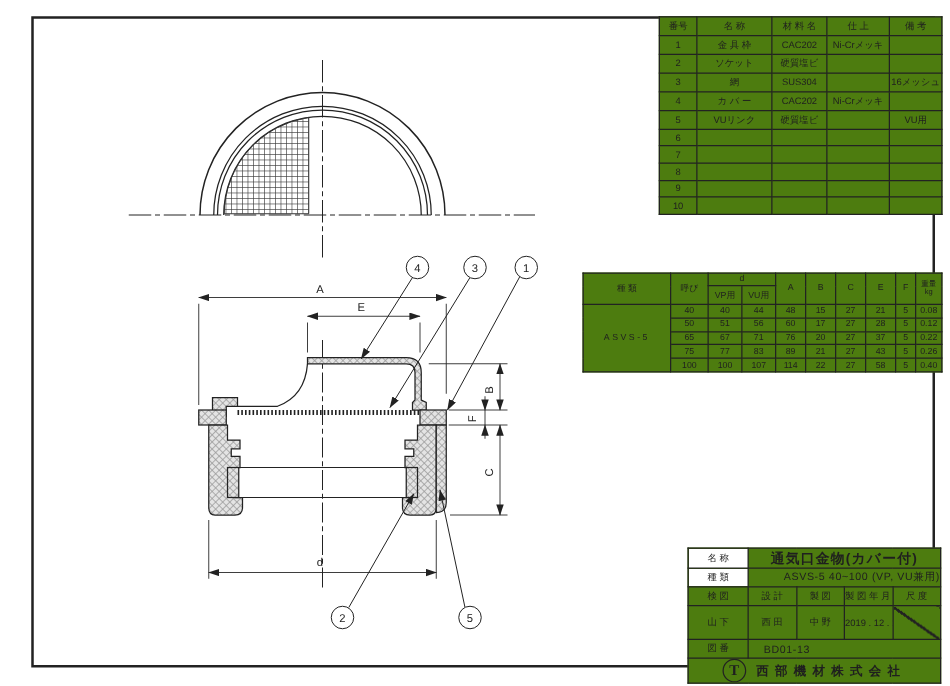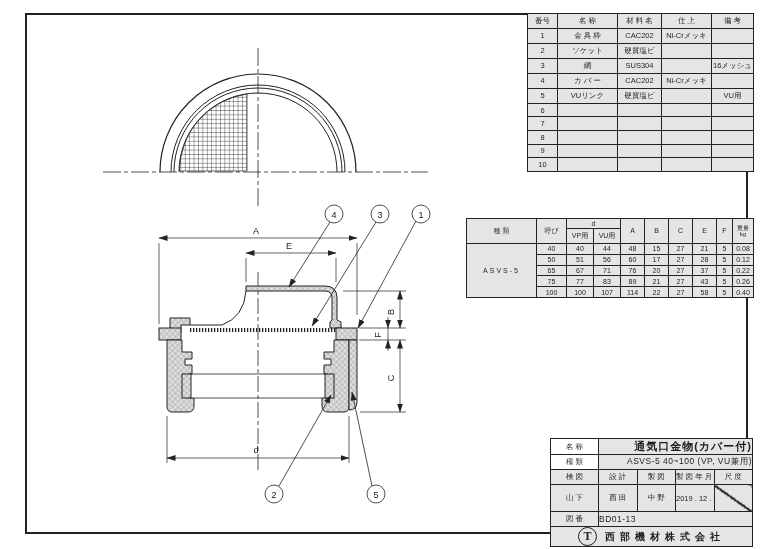--- a/index.html
+++ b/index.html
@@ -1,32 +1,32 @@
 <!DOCTYPE html>
 <html><head>
 <meta charset="utf-8">
 <style>
   html,body{margin:0;padding:0;background:#fff;}
   .sheet{position:relative;width:760px;height:549px;background:#ffffff;overflow:hidden;
          font-family:"Liberation Sans","DejaVu Sans",sans-serif;color:#1f1f1f;}
   .border-frame{position:absolute;left:25px;top:13px;width:723px;height:521px;
                 border:2px solid #222;box-sizing:border-box;}
   svg.linework{position:absolute;left:0;top:0;}
-  table{border-collapse:collapse;table-layout:fixed;position:absolute;background:#e5e5e5;}
+  table{border-collapse:collapse;table-layout:fixed;position:absolute;background:#4d7c0f;}
   td,th{border:1px solid #222;padding:0;text-align:center;vertical-align:middle;
         font-weight:normal;overflow:hidden;white-space:nowrap;}
   
   .parts{left:527px;top:13px;width:226px;height:159px;font-size:7.5px;}
   .parts th{font-size:7.5px;}
   
   .dims{left:466px;top:218px;width:287px;height:80px;font-size:7px;}
   .dims .wunit{font-size:6px;line-height:6px;}
   
   .tblock{left:550px;top:438px;width:203px;height:99px;font-size:7.5px;}
-  .tblock .big{font-size:11px;font-weight:bold;letter-spacing:1px;text-align:right;}
+  .tblock .big{font-size:11px;font-weight:bold;letter-spacing:1px;}
   .tblock .mid{font-size:8.5px;letter-spacing:0.5px;text-align:right;}
   .scale-cell{background:linear-gradient(to top right,transparent 47.5%,#222 47.5%,#222 52.5%,transparent 52.5%);}
   .company-row{display:flex;align-items:center;justify-content:center;gap:8px;height:100%;}
   .logo-circle{display:inline-flex;align-items:center;justify-content:center;width:17px;height:17px;
                border:1.6px solid #222;border-radius:50%;font-size:12px;font-weight:bold;
                font-family:"Liberation Serif","DejaVu Serif",serif;}
   .company-name{font-size:10px;font-weight:bold;letter-spacing:5px;}
   .lbl{background:#fff;}
 </style>
 </head>
@@ -349,21 +349,21 @@
     </tr>
     <tr style="height:27px">
       <td>山 下</td>
       <td>西 田</td>
       <td>中 野</td>
       <td>2019 . 12 . 1</td>
       <td class="scale-cell"></td>
     </tr>
     <tr style="height:15px">
       <td>図 番</td>
-      <td colspan="4" style="text-align:left;padding-left:0" class="mid">BD01-13</td>
+      <td colspan="4" style="text-align:left;padding-left:12px" class="mid">BD01-13</td>
     </tr>
     <tr>
       <td colspan="5">
         <div class="company-row">
           <span class="logo-circle">T</span>
           <span class="company-name">西部機材株式会社</span>
         </div>
       </td>
     </tr>
   </tbody>

